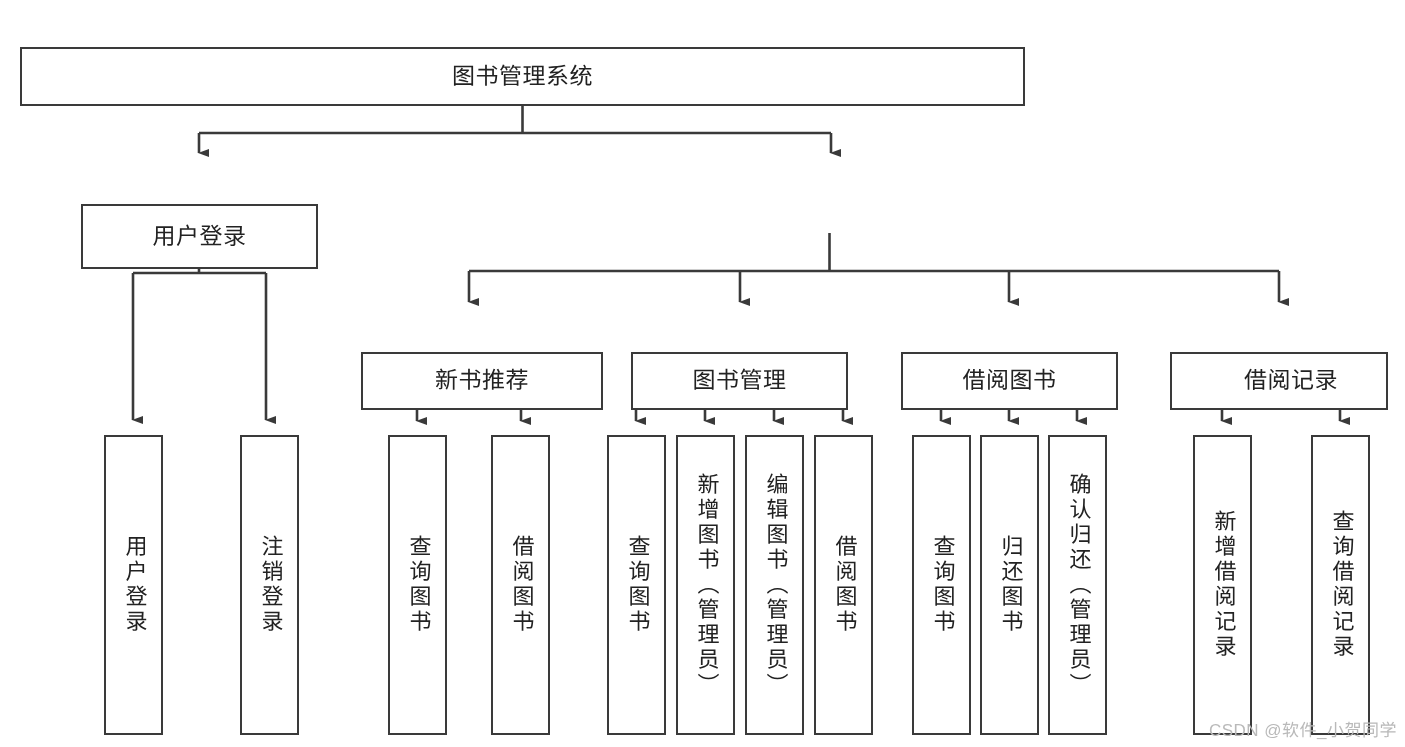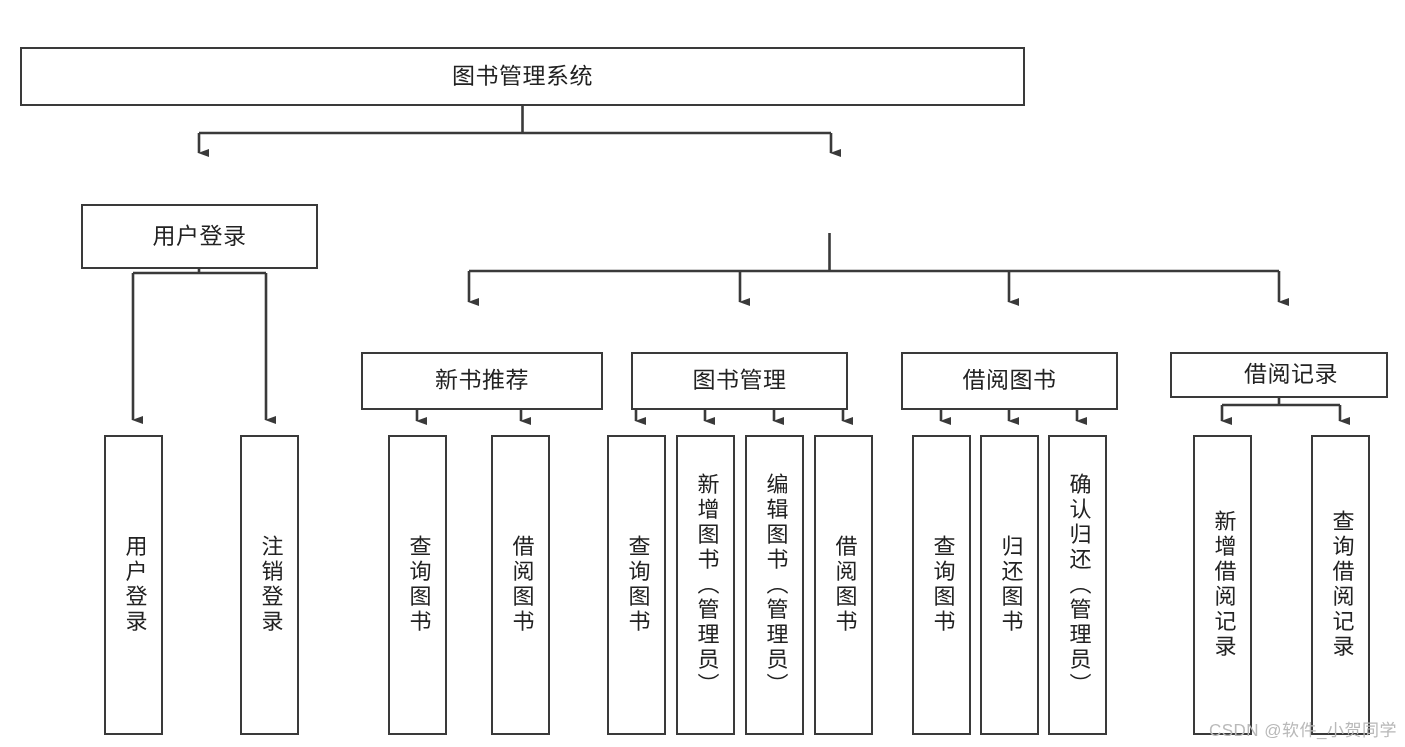--- a/index.html
+++ b/index.html
@@ -135,21 +135,21 @@
 
   <div class="node horiz" style="left:361px; top:316px; width:242px; height:58px;">
     <span>新书推荐</span>
   </div>
   <div class="node horiz" style="left:631px; top:316px; width:217px; height:58px;">
     <span>图书管理</span>
   </div>
   <div class="node horiz" style="left:901px; top:316px; width:217px; height:58px;">
     <span>借阅图书</span>
   </div>
-  <div class="node horiz" style="left:1170px; top:316px; width:218px; height:46px;padding-left:24px;">
+  <div class="node horiz" style="left:1170px; top:316px; width:218px; height:58px;padding-left:24px;">
     <span>借阅记录</span>
   </div>
 
   <div class="node vert" style="left:104px; top:435px; width:59px; height:300px;">
     <span class="vlabel">用户登录</span>
   </div>
   <div class="node vert" style="left:240px; top:435px; width:59px; height:300px;">
     <span class="vlabel">注销登录</span>
   </div>
 

